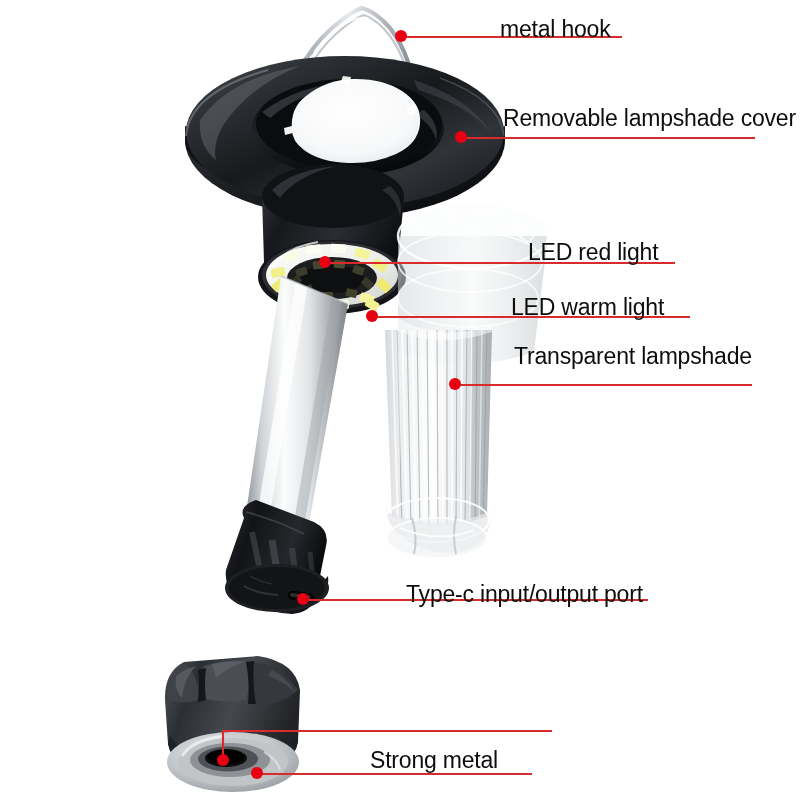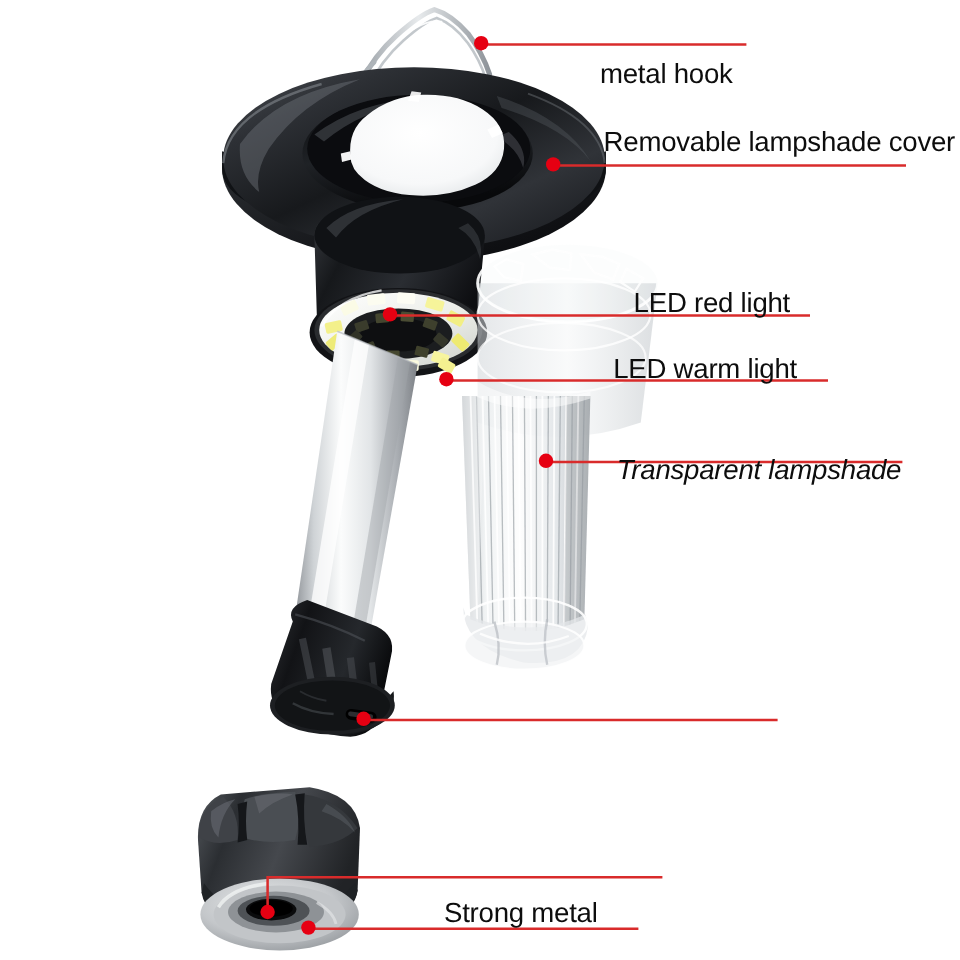--- a/index.html
+++ b/index.html
@@ -359,27 +359,28 @@
       <polyline points="223,760 223,731 552,731" fill="none" stroke="#d92b2b" stroke-width="2.1"></polyline>
       <circle cx="223" cy="760" r="6" fill="#e60012"></circle>
     </g>
 
     <g>
       <line x1="257" y1="774" x2="532" y2="774" stroke="#d92b2b" stroke-width="2.1"></line>
       <circle cx="257" cy="773" r="6" fill="#e60012"></circle>
     </g>
   </svg>
 
-  <div class="callout-label" style="left:500px; top:18px;margin-top:32px;">metal hook</div>
+  <div class="callout-label" style="left:500px; top:18px;">metal hook</div>
 
   <div class="callout-label" style="left:503px; top:107px;">Removable lampshade cover</div>
 
   <div class="callout-label" style="left:511px; top:296px;">LED warm light</div>
 
   <div class="callout-label" style="left:528px; top:241px;">LED red light</div>
 
-  <div class="callout-label" style="left:514px; top:380px;font-style:italic;">Transparent lampshade</div>
-
+  <div class="callout-label" style="left:514px; top:345px;">Transparent lampshade</div>
+
+  <div class="callout-label" style="left:406px; top:583px;">Type-c input/output port</div>
 
 
   <div class="callout-label" style="left:370px; top:749px;">Strong metal</div>
 
 </div>
 
 </body></html>

